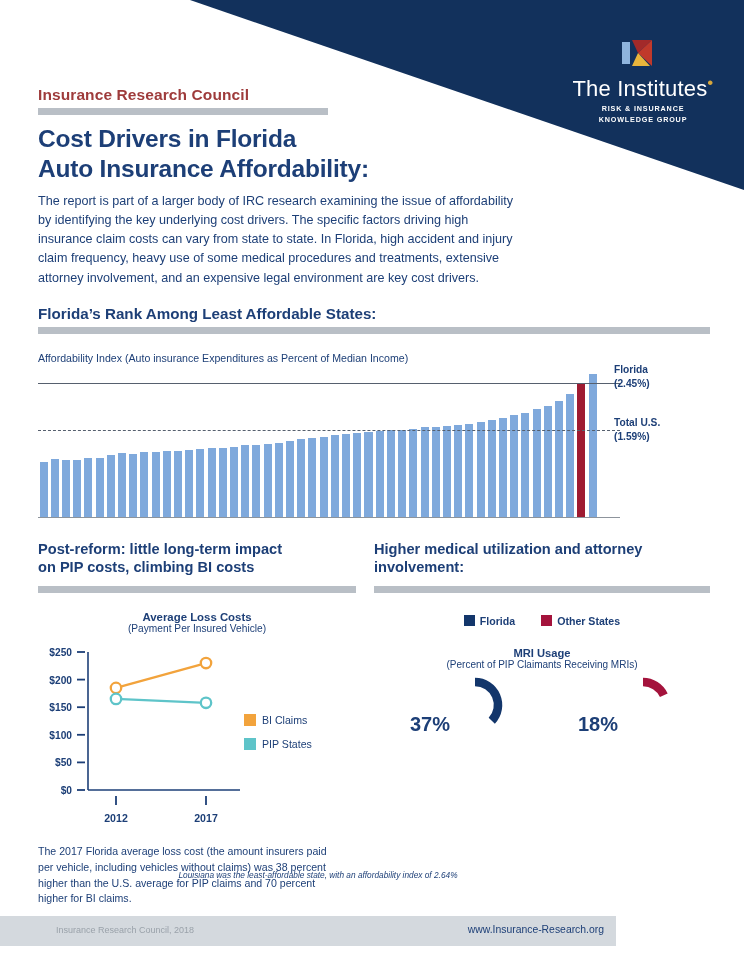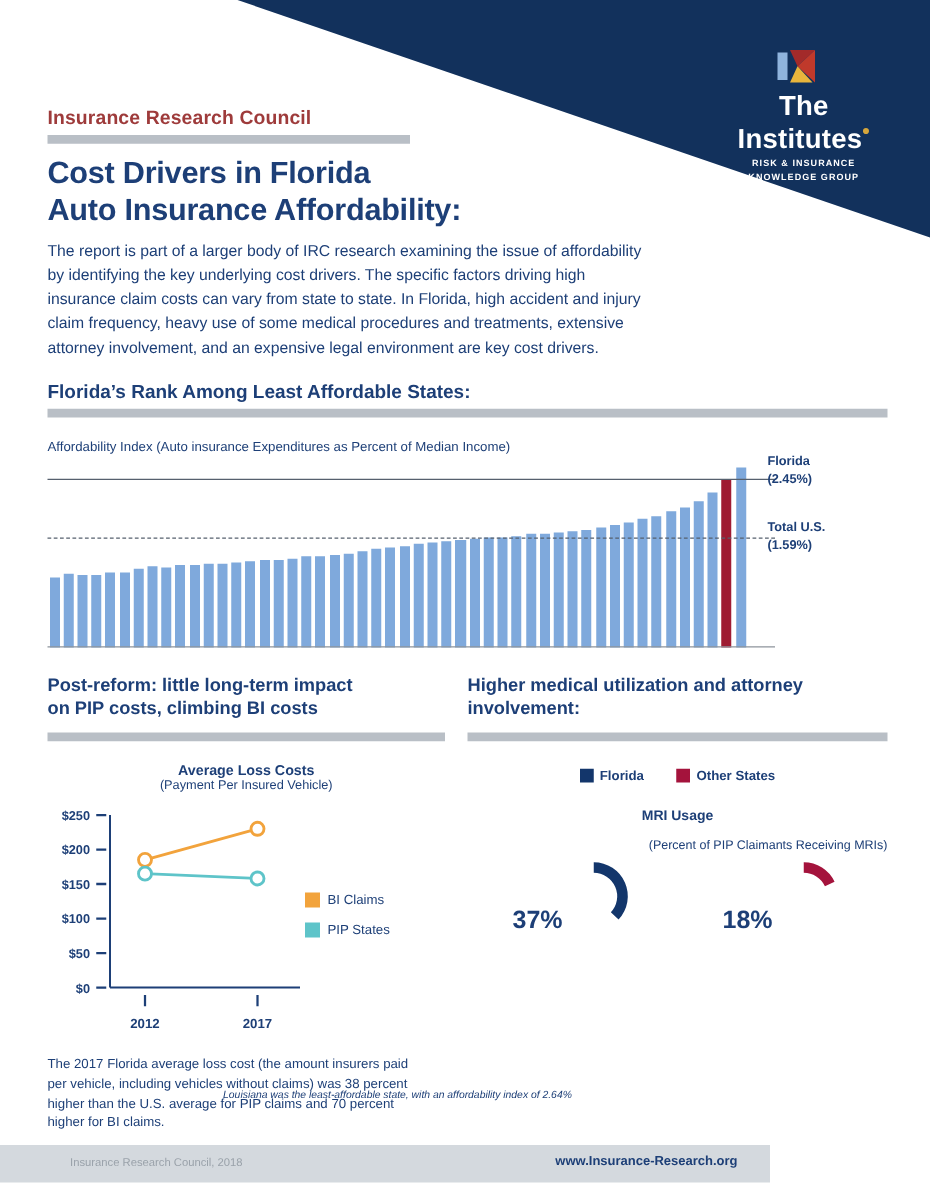--- a/index.html
+++ b/index.html
@@ -9,21 +9,21 @@
     background: #ffffff;
     overflow: hidden;
   }
   .page { position: relative; width: 744px; height: 963px; background:#fff; }
 
   
   .header-band { position: absolute; top:0; left:0; width:744px; height:200px; overflow:hidden; }
   .header-band svg { display:block; }
   .logo-wrap { position:absolute; top:36px; left:568px; width:150px; text-align:center; }
   .logo-mark { width:46px; height:34px; margin:0 auto 4px auto; display:block; }
-  .logo-name { color:#fff; font-size:22px; letter-spacing:.2px; font-weight:700; line-height:1; }
+  .logo-name { color:#fff; font-size:22px; letter-spacing:.2px; font-weight:400; line-height:1; }
   .logo-name .dot { color:#d6a63c; font-size:17px; vertical-align:super; }
   .logo-sub { color:#ffffff; font-size:7.2px; font-weight:700; letter-spacing:.85px; line-height:1.45; margin-top:4px; }
 
   .irc-title { position:absolute; top:86px; left:38px; color:#9e3b3b; font-size:15.5px; font-weight:700; letter-spacing:.1px; }
   .rule-grey { background:#b9bfc6; height:7px; }
   .rule-1 { position:absolute; top:108px; left:38px; width:290px; }
   .main-title { position:absolute; top:124px; left:38px; color:#1d3f77; font-size:24.5px; font-weight:700; line-height:1.21; letter-spacing:-.2px; }
 
   
   .intro { position:absolute; top:192px; left:38px; width:480px; color:#1d3f77; font-size:12.6px; line-height:1.52; }
@@ -65,30 +65,30 @@
 
   .foot-note { margin-top:4px; color:#1d3f77; font-size:10.6px; line-height:1.5; width:300px; }
 
   
   .dn-legend { display:flex; justify-content:center; gap:26px; margin-top:22px; }
   .dn-leg-row { display:flex; align-items:center; }
   .dn-sw { width:11px; height:11px; margin-right:5px; }
   .dn-leg-txt { color:#1d3f77; font-size:10.6px; font-weight:700; }
   .dn-block { margin-top:20px; }
   .dn-title { text-align:center; color:#1d3f77; font-size:11.2px; font-weight:700; }
-  .dn-sub { text-align:right; color:#1d3f77; font-size:10px;margin-top:12px; }
+  .dn-sub { text-align:center; color:#1d3f77; font-size:10px; }
   .dn-pair { display:flex; justify-content:space-around; margin-top:4px; }
   .dn-item { display:flex; align-items:flex-end; }
   .dn-val { color:#1d3f77; font-size:20px; font-weight:700; margin-right:-6px; }
   .dn-gauge { width:62px; height:62px; }
 
   
   .footer { position:absolute; left:0; bottom:17px; width:616px; height:30px; background:#d4d9de;margin-top:12px; }
   .footer-left { position:absolute; left:56px; top:9px; color:#9aa2aa; font-size:9px; }
-  .footer-right { position:absolute; right:26px; top:8px; color:#1d3f77; font-size:10.4px; font-weight:700; }
+  .footer-right { position:absolute; right:12px; top:8px; color:#1d3f77; font-size:10.4px; font-weight:400; }
 </style>
 </head>
 <body>
 
 <div class="page">
 
   <div class="header-band">
     <svg width="744" height="200" viewBox="0 0 744 200">
       <polygon points="190,0 744,0 744,190" fill="#12315c"></polygon>
     </svg>

